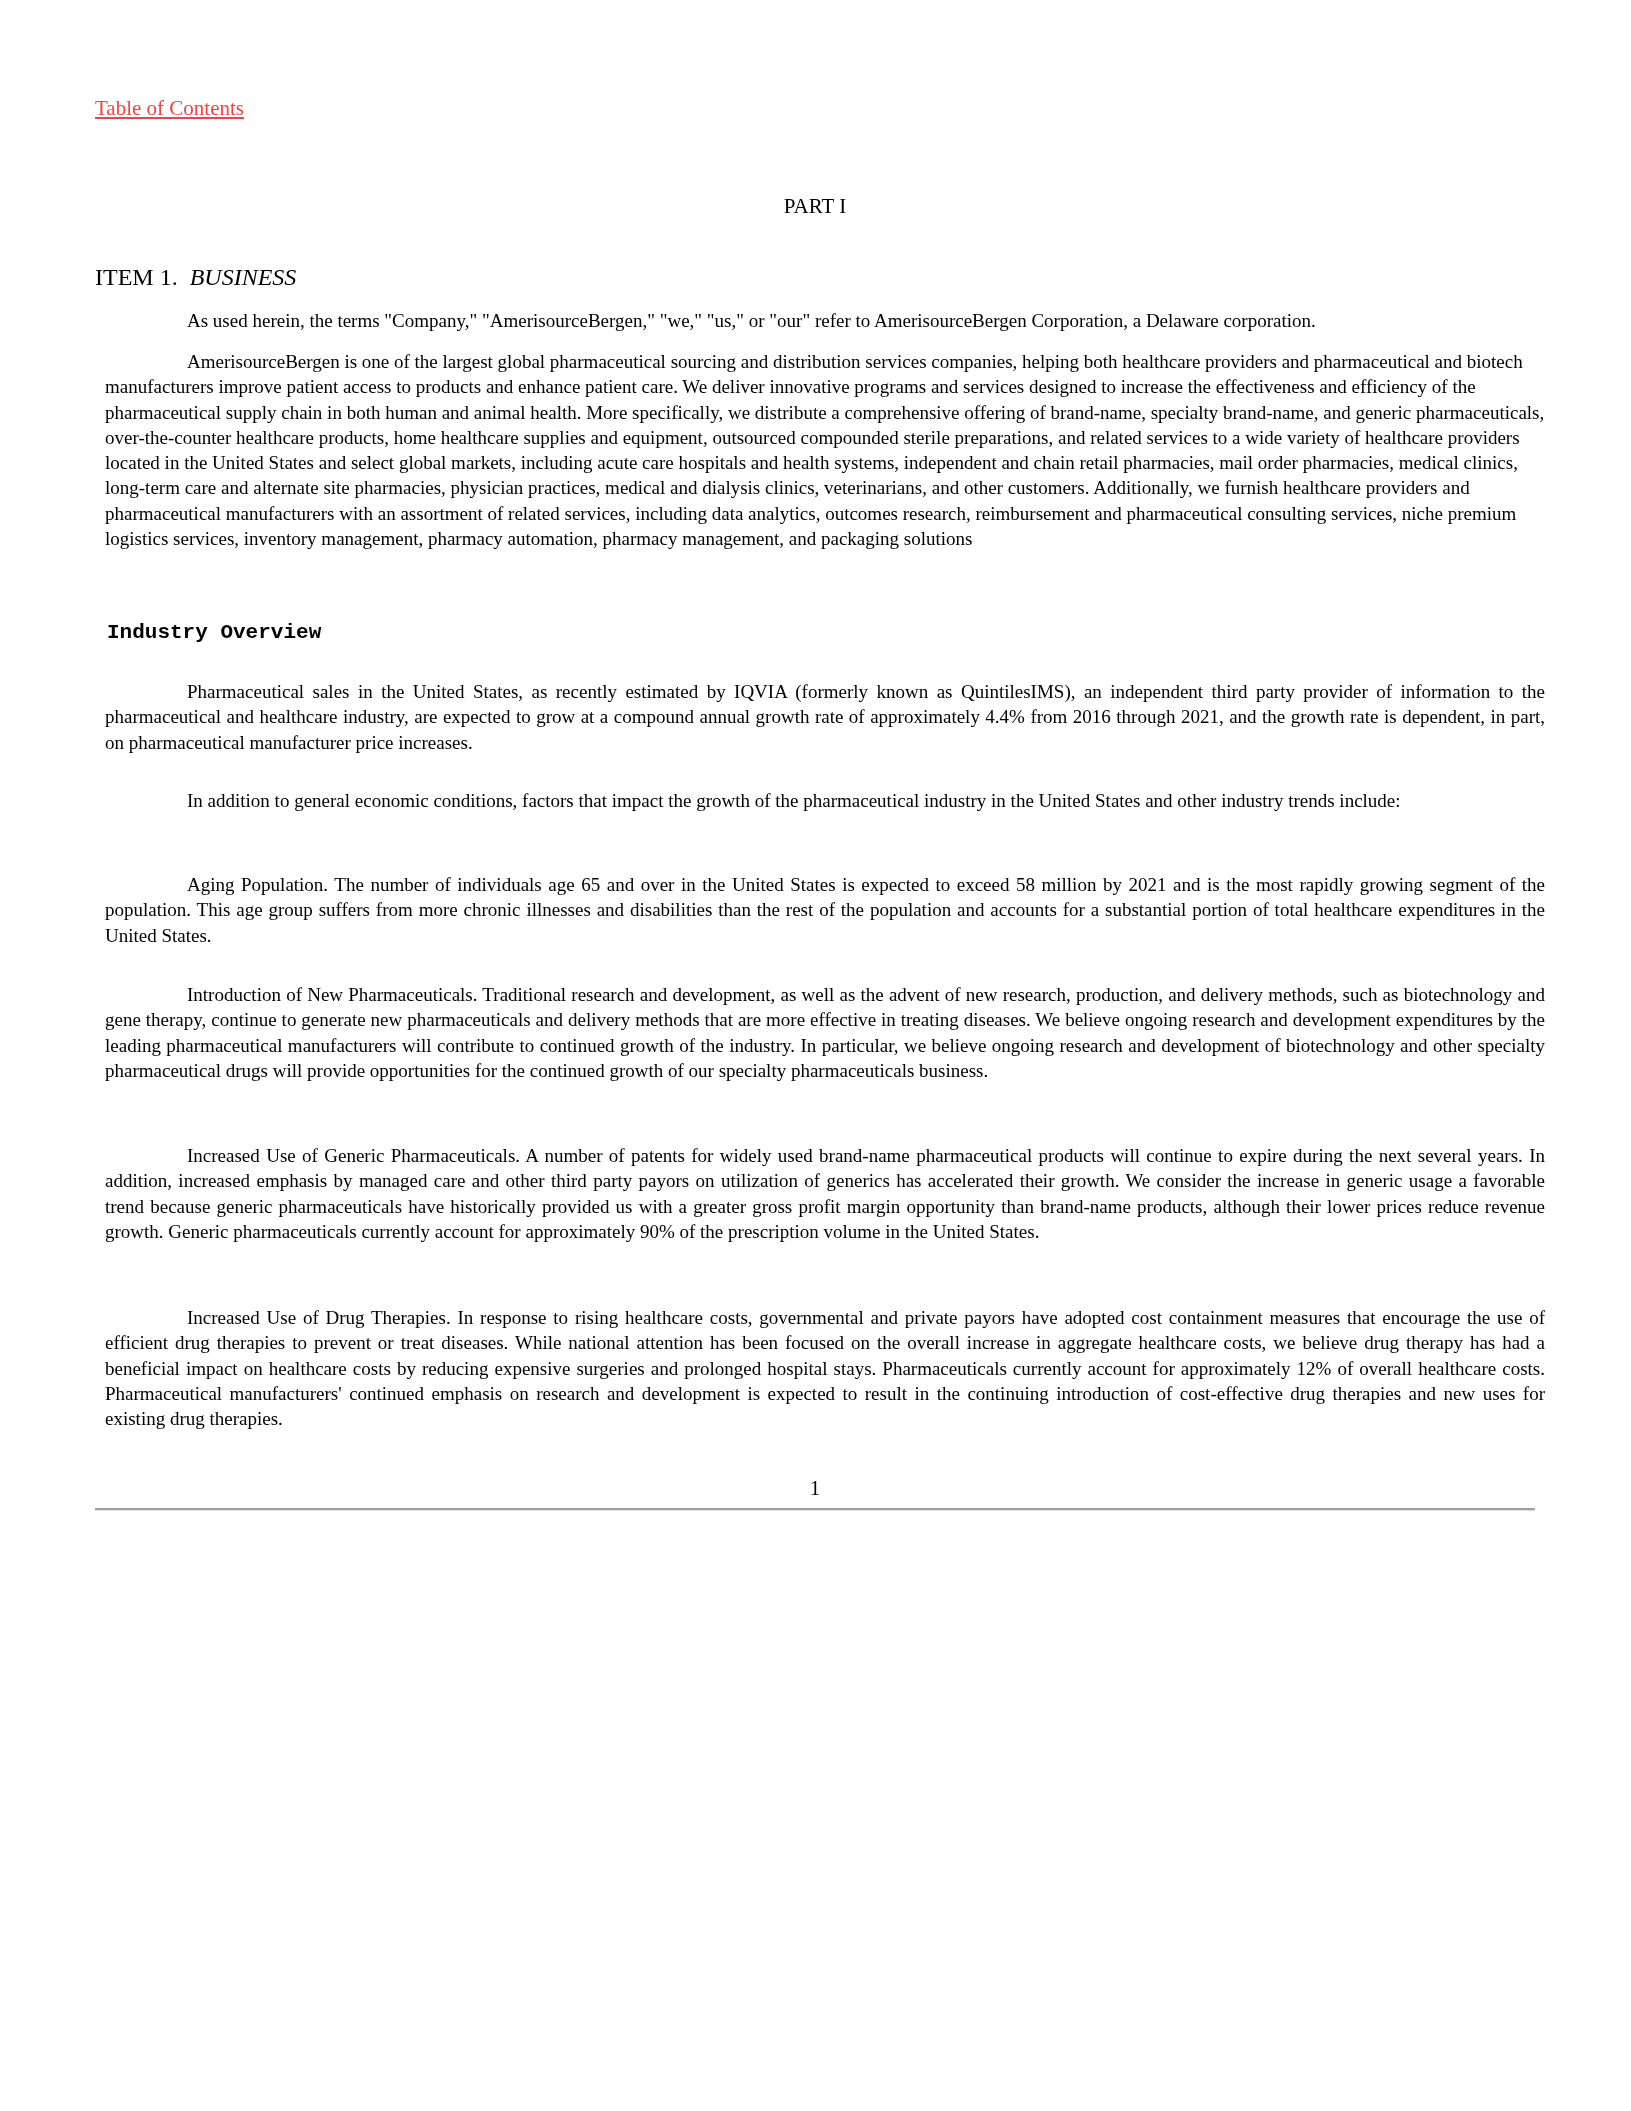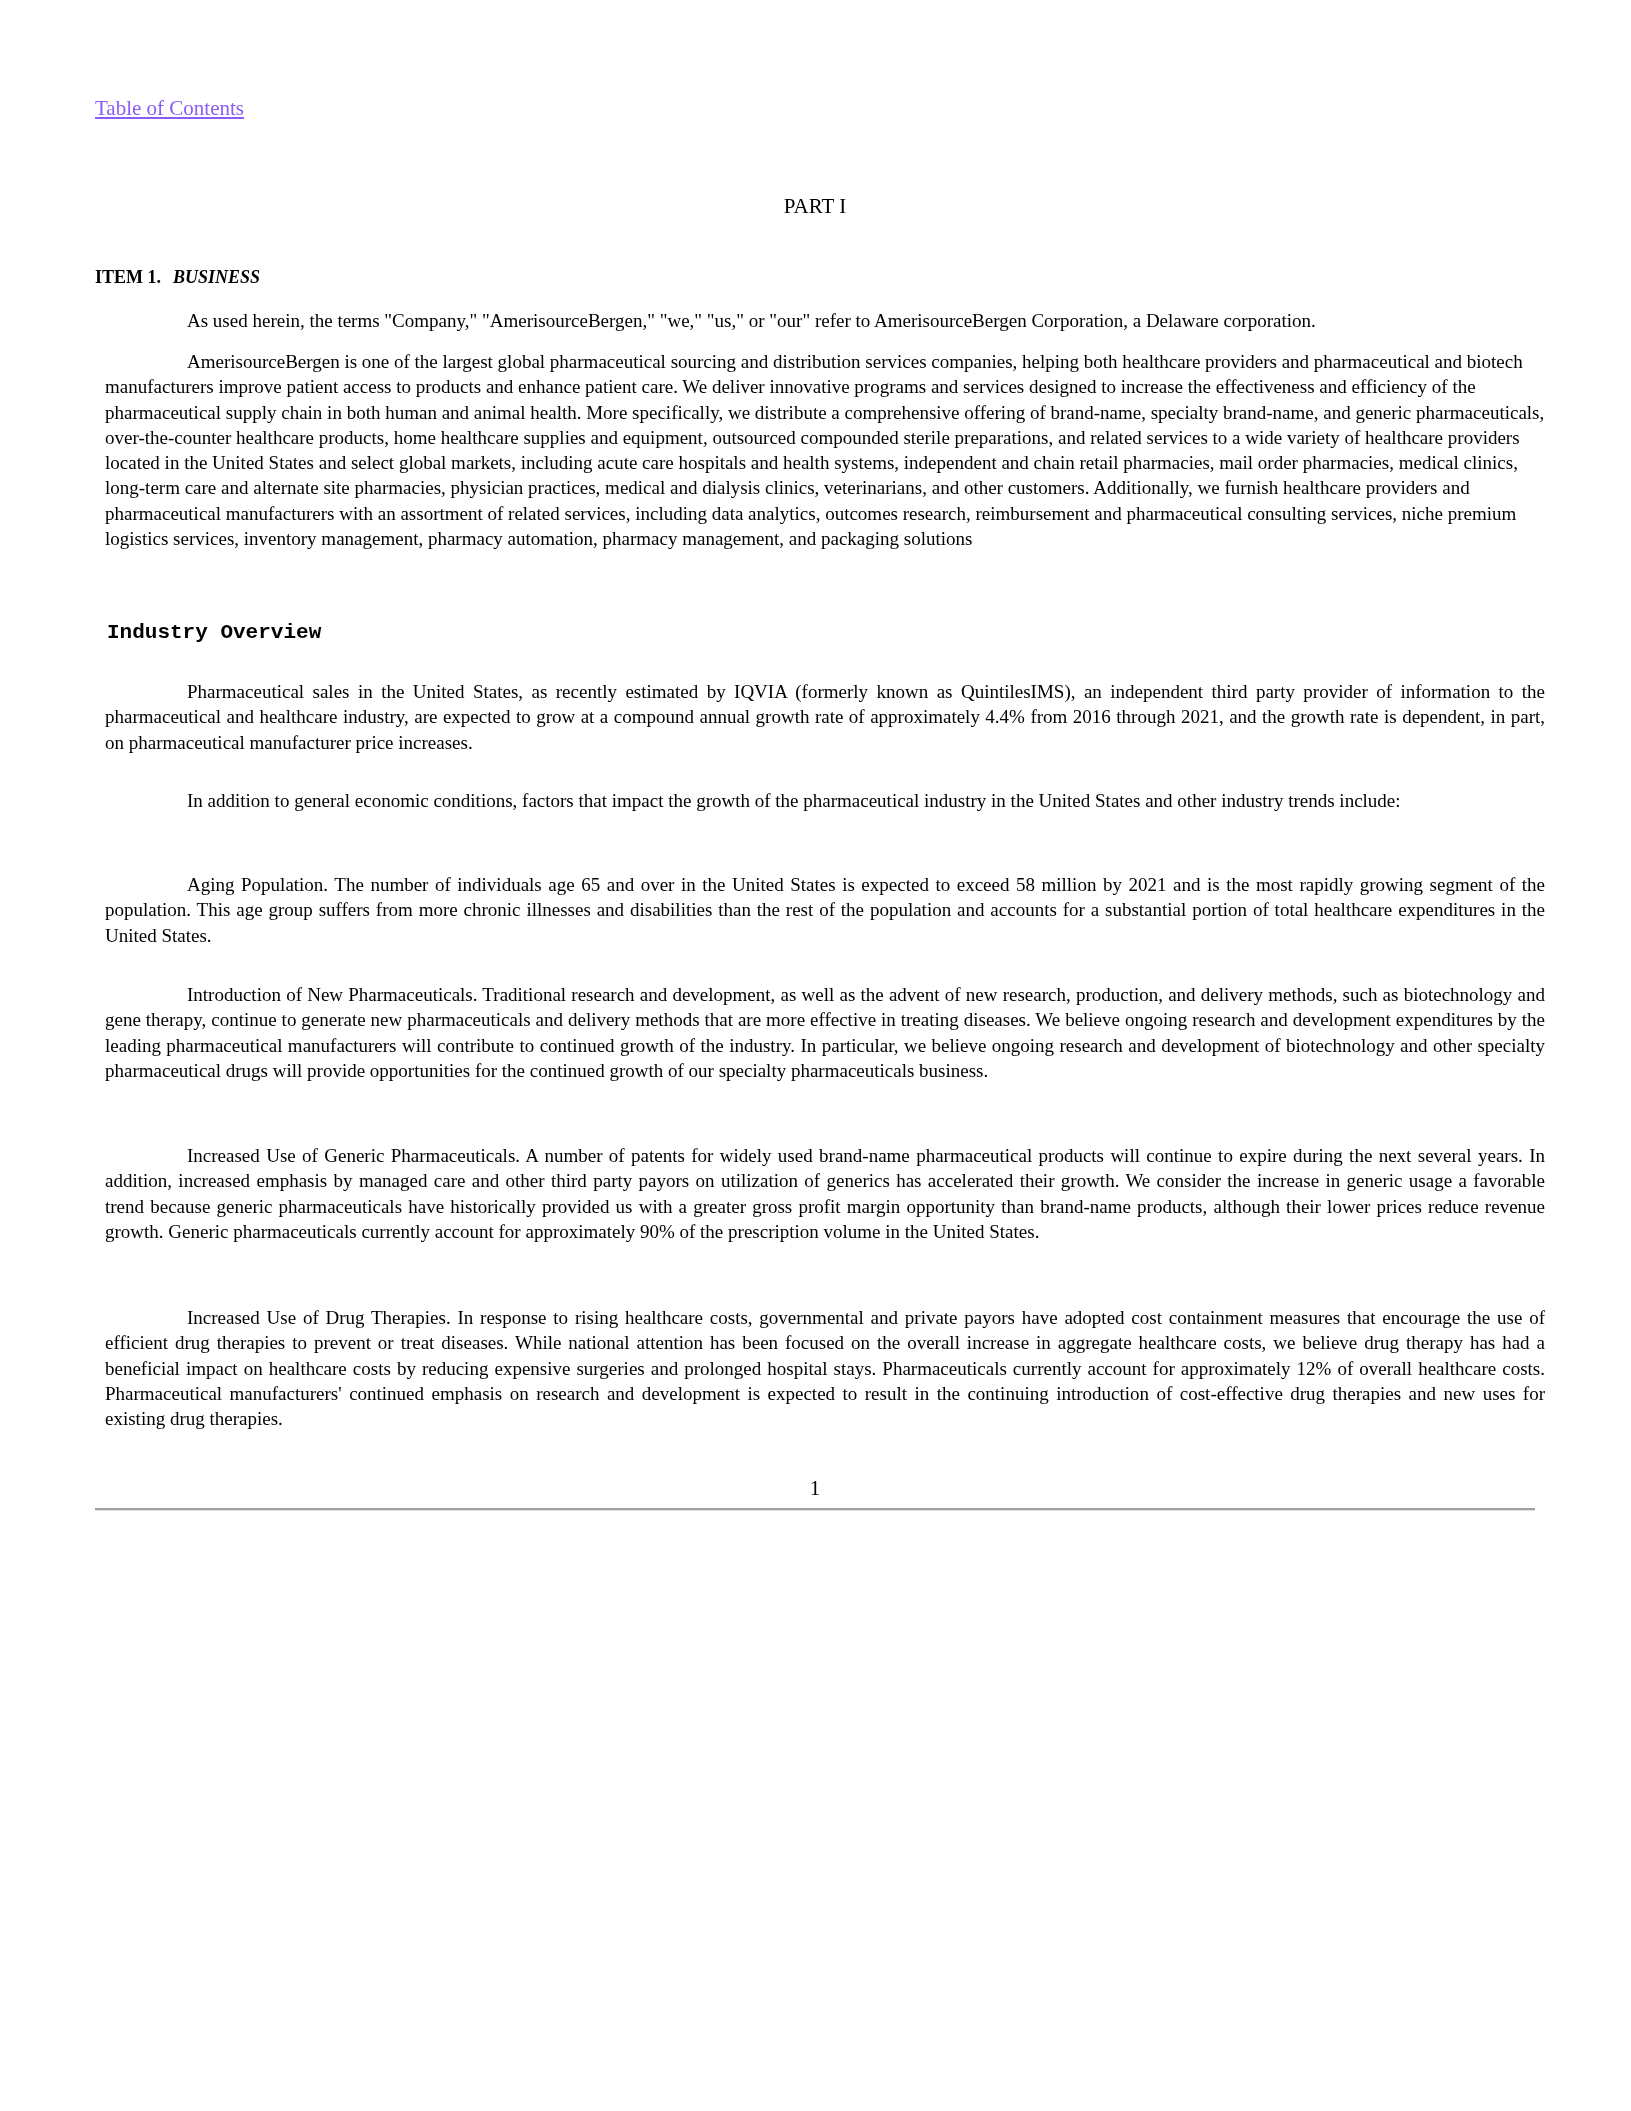--- a/index.html
+++ b/index.html
@@ -18,42 +18,42 @@
       position: absolute;
       left: 95px;
       top: 0;
       width: 1440px;
     }
     .toc-link {
       position: absolute;
       top: 96px;
       left: 0;
       font-size: 21px;
-      color: #8b5cf6;
+      color: #ef4444;
       text-decoration: underline;
       cursor: pointer;
       line-height: 25px;
       white-space: nowrap;
     }
     .part-title {
       position: absolute;
       top: 194px;
       left: 0;
       width: 1440px;
       text-align: center;
       font-weight: normal;
       font-size: 21px;
       line-height: 25px;
     }
     .item-title {
       position: absolute;
       top: 265px;
       left: 0;
-      font-weight: bold;
-      font-size: 18px;
+      font-weight: normal;
+      font-size: 24px;
       line-height: 25px;
       white-space: nowrap;
     }
     .item-title .item-name {
       font-style: italic;
       margin-left: 12px;
     }
     .body-block {
       position: absolute;
       left: 10px;

